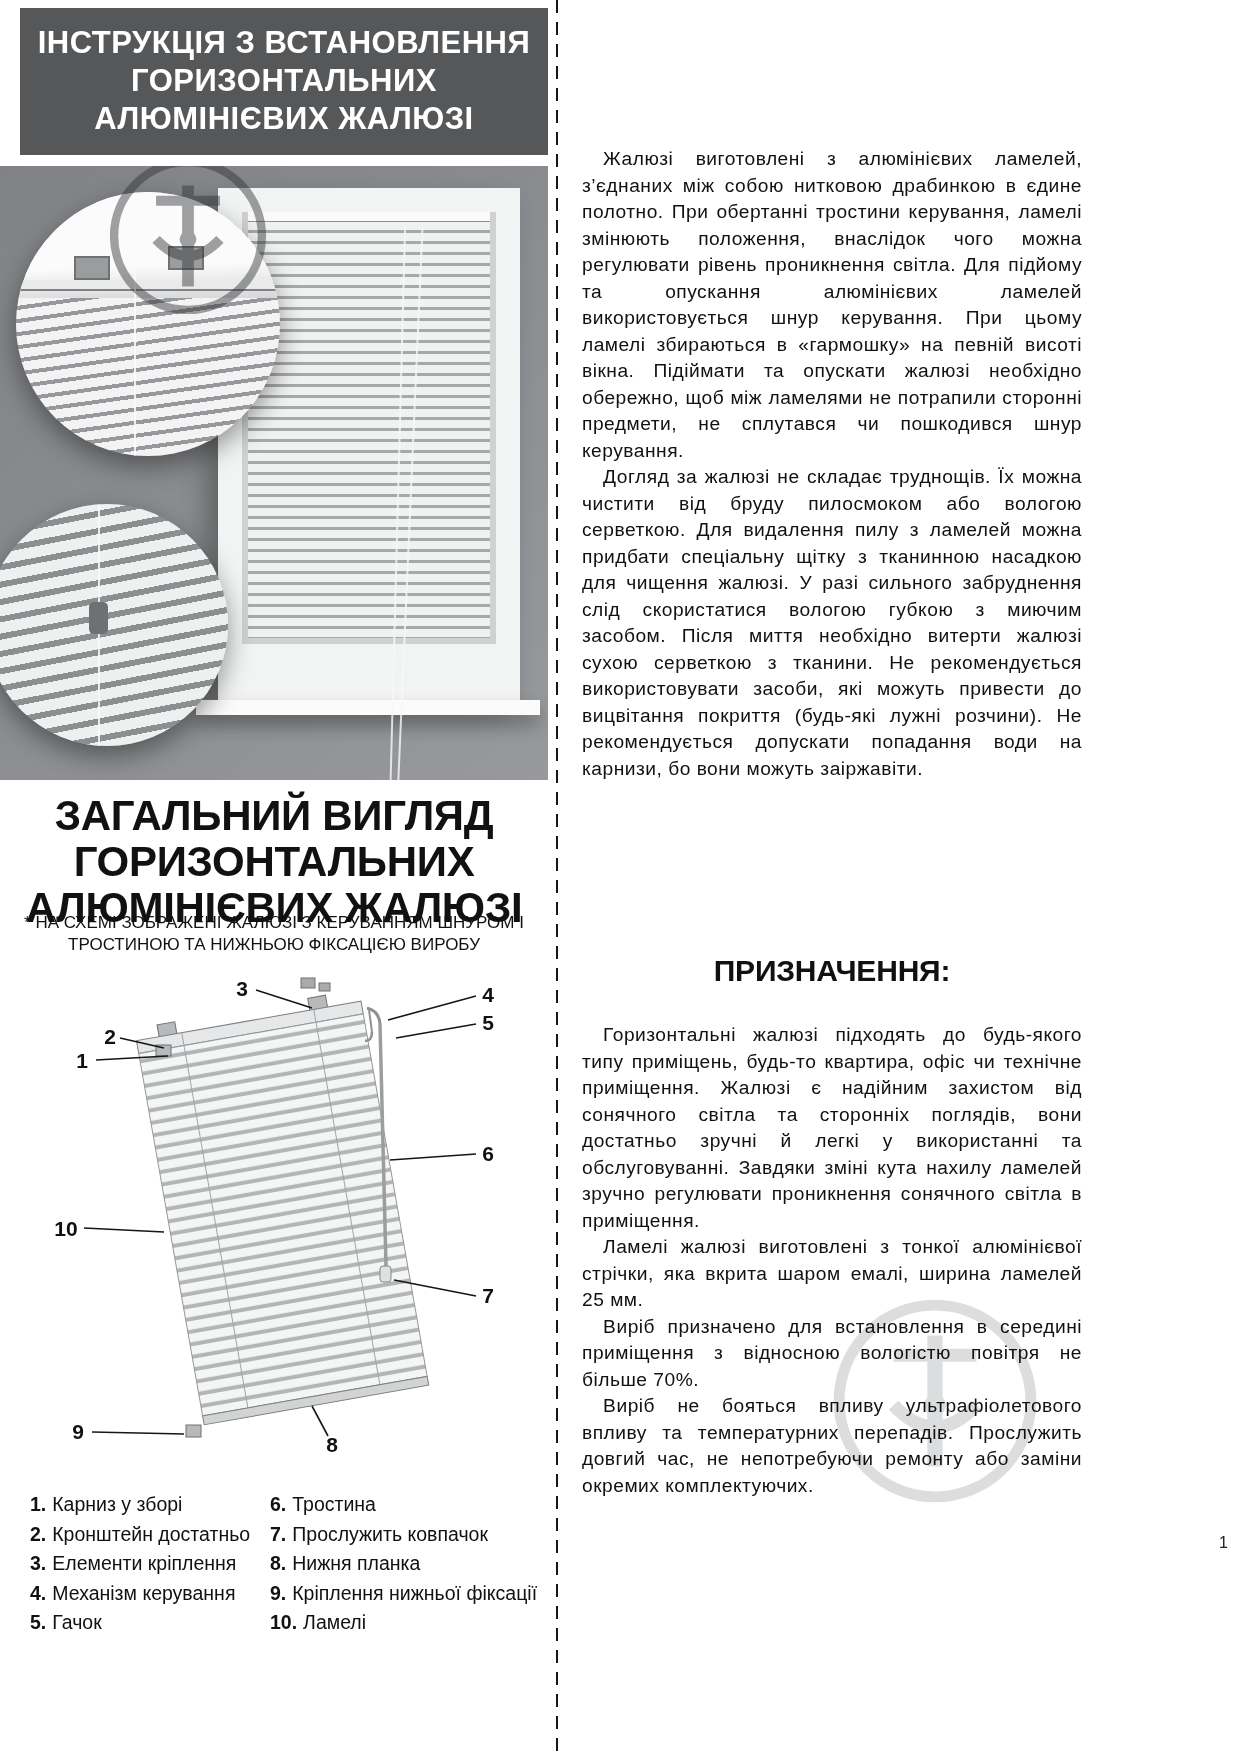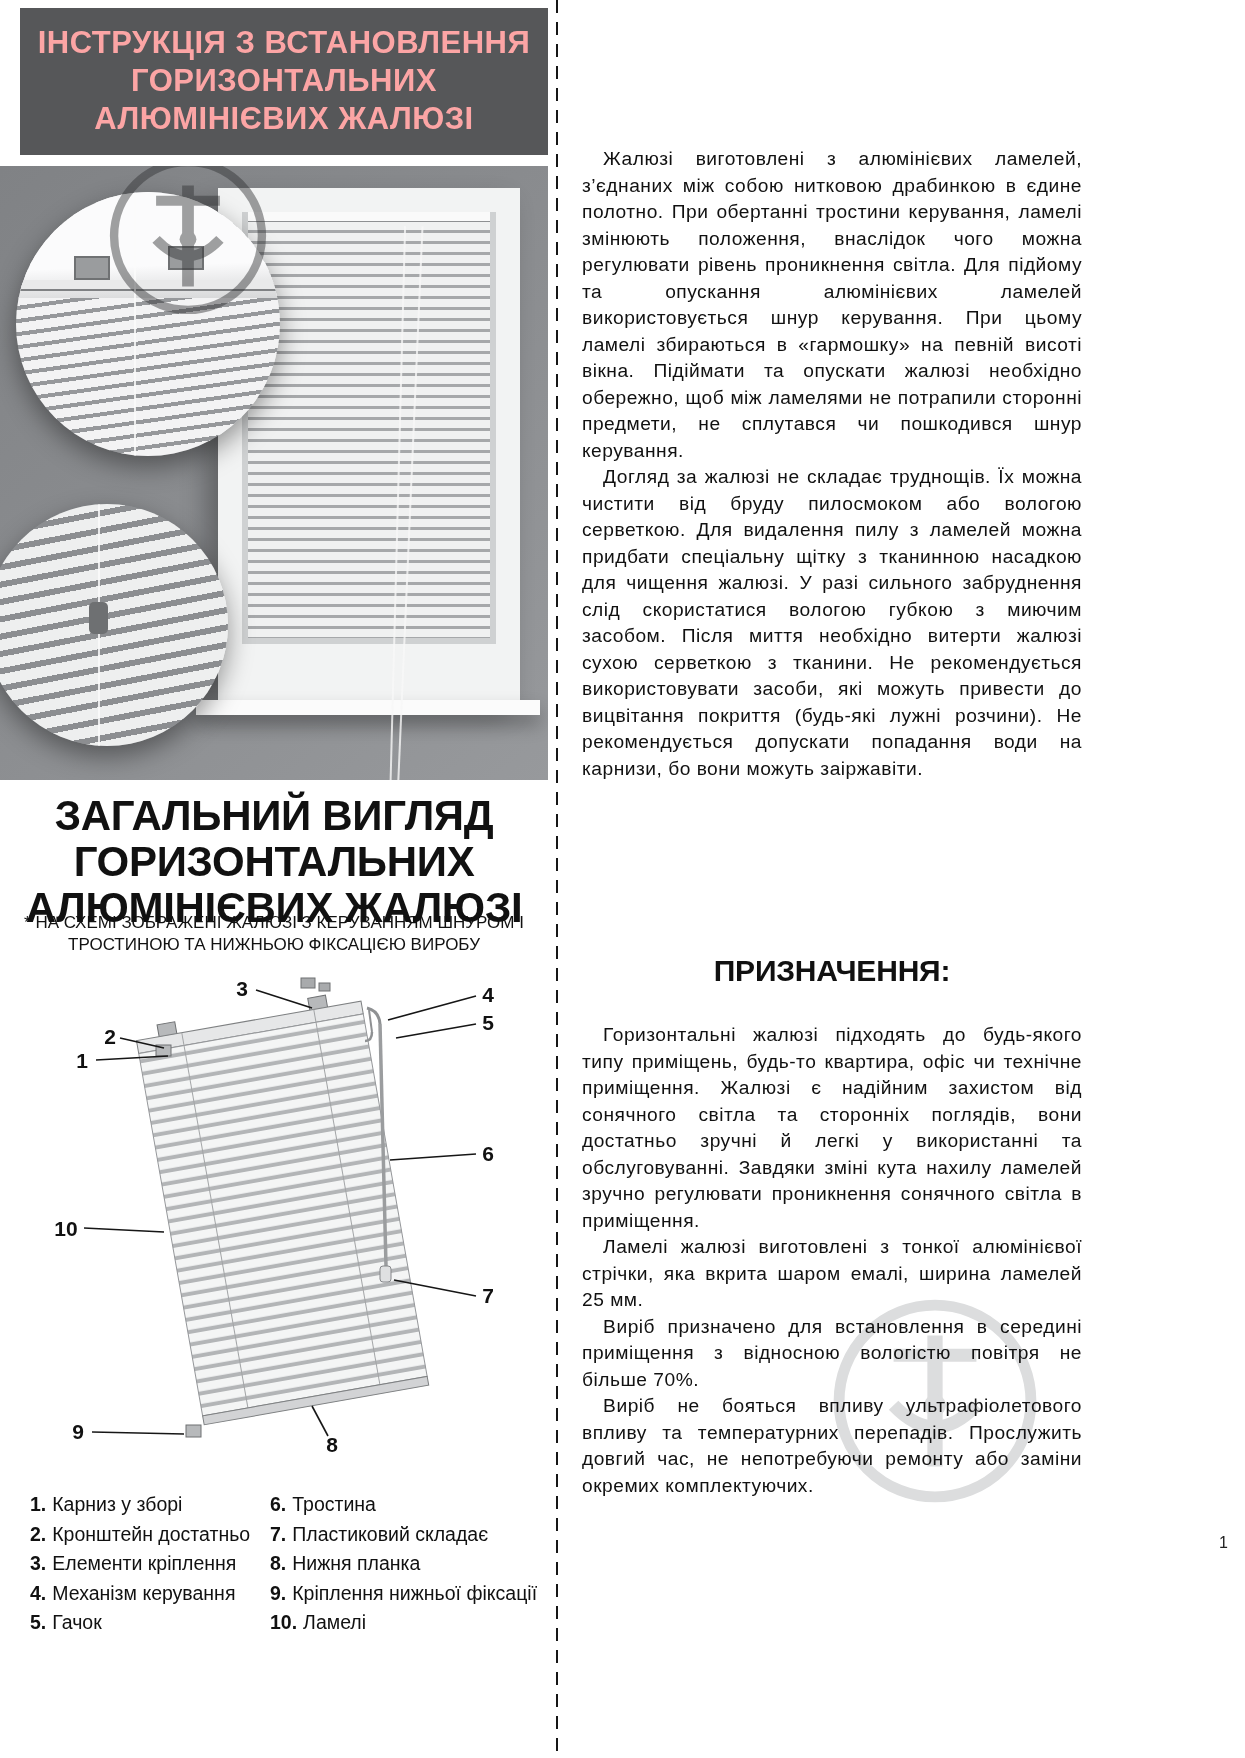--- a/index.html
+++ b/index.html
@@ -9,21 +9,21 @@
     font-family:"Liberation Sans", sans-serif; color:#111; overflow:hidden;
   }
   
   .divider {
     position:absolute; left:556px; top:0; width:2px; height:1758px;
     background-image:repeating-linear-gradient(to bottom,#161616 0 13px,transparent 13px 22px);
   }
   
   .header-block {
     position:absolute; left:20px; top:8px; width:528px; background:#565759;
-    color:#fca5a5; text-align:center; padding:16px 6px 18px;
+    color:#ffffff; text-align:center; padding:16px 6px 18px;
     font-size:31px; font-weight:bold; line-height:1.22; letter-spacing:.5px;
   }
   .photo {
     position:absolute; left:0; top:166px; width:548px; height:614px;
     background:linear-gradient(140deg,#808285 0%,#8c8e91 55%,#97999c 100%);
     overflow:hidden;
   }
   .win-frame {
     position:absolute; left:218px; top:22px; width:302px; height:512px;
     background:#f2f3f3; box-shadow:-12px 14px 24px rgba(0,0,0,.30);
@@ -185,21 +185,21 @@
   <div class="legend">
     <div class="legend-col-1">
       <div><span class="lnum">1.</span><span>Карниз у зборі</span></div>
       <div><span class="lnum">2.</span><span>Кронштейн достатньо</span></div>
       <div><span class="lnum">3.</span><span>Елементи кріплення</span></div>
       <div><span class="lnum">4.</span><span>Механізм керування</span></div>
       <div><span class="lnum">5.</span><span>Гачок</span></div>
     </div>
     <div class="legend-col-2">
       <div><span class="lnum">6.</span><span>Тростина</span></div>
-      <div><span class="lnum">7.</span><span>Пластиковий складає</span></div>
+      <div><span class="lnum">7.</span><span>Прослужить ковпачок</span></div>
       <div><span class="lnum">8.</span><span>Нижня планка</span></div>
       <div><span class="lnum">9.</span><span>Кріплення нижньої фіксації</span></div>
       <div><span class="lnum">10.</span><span>Ламелі</span></div>
     </div>
   </div>
 
 
   <div class="rtext rb1">
     <p>Жалюзі виготовлені з алюмінієвих ламелей, з’єднаних між собою нитковою драбинкою в єдине полотно. При обертанні тростини керування, ламелі змінюють положення, внаслідок чого можна регулювати рівень проникнення світла. Для підйому та опускання алюмінієвих ламелей використовується шнур керування. При цьому ламелі збираються в «гармошку» на певній висоті вікна. Підіймати та опускати жалюзі необхідно обережно, щоб між ламелями не потрапили сторонні предмети, не сплутався чи пошкодився шнур керування.</p>
     <p>Догляд за жалюзі не складає труднощів. Їх можна чистити від бруду пилосмоком або вологою серветкою. Для видалення пилу з ламелей можна придбати спеціальну щітку з тканинною насадкою для чищення жалюзі. У разі сильного забруднення слід скористатися вологою губкою з миючим засобом. Після миття необхідно витерти жалюзі сухою серветкою з тканини. Не рекомендується використовувати засоби, які можуть привести до вицвітання покриття (будь-які лужні розчини). Не рекомендується допускати попадання води на карнизи, бо вони можуть заіржавіти.</p>

